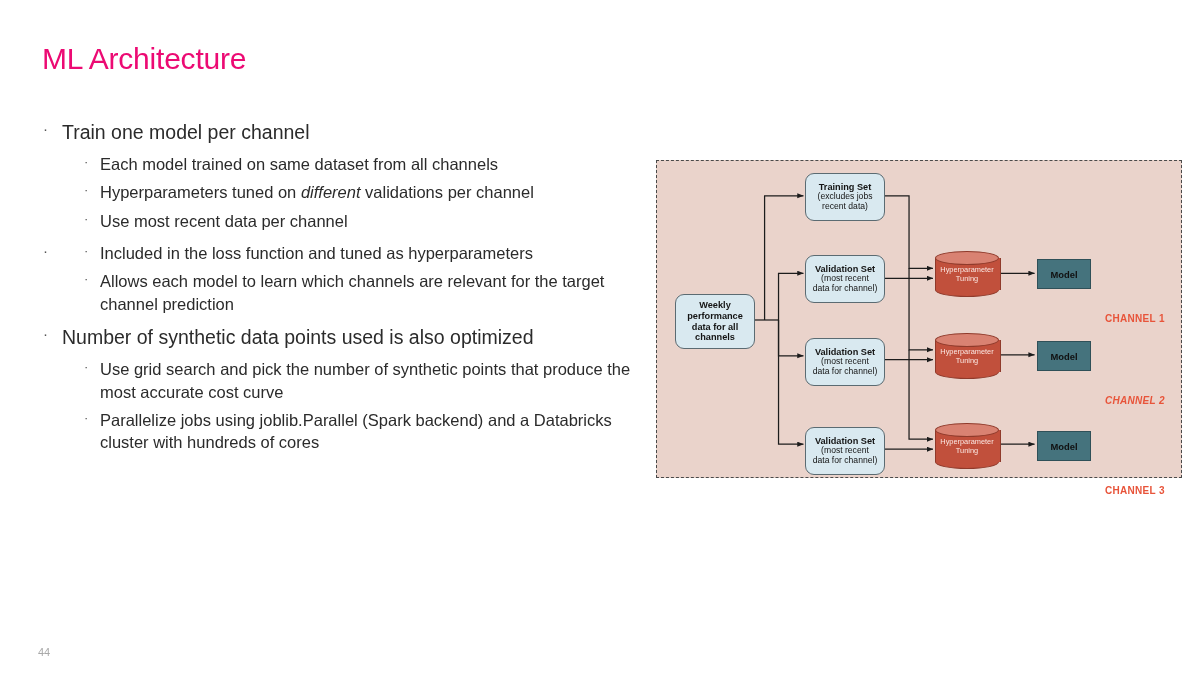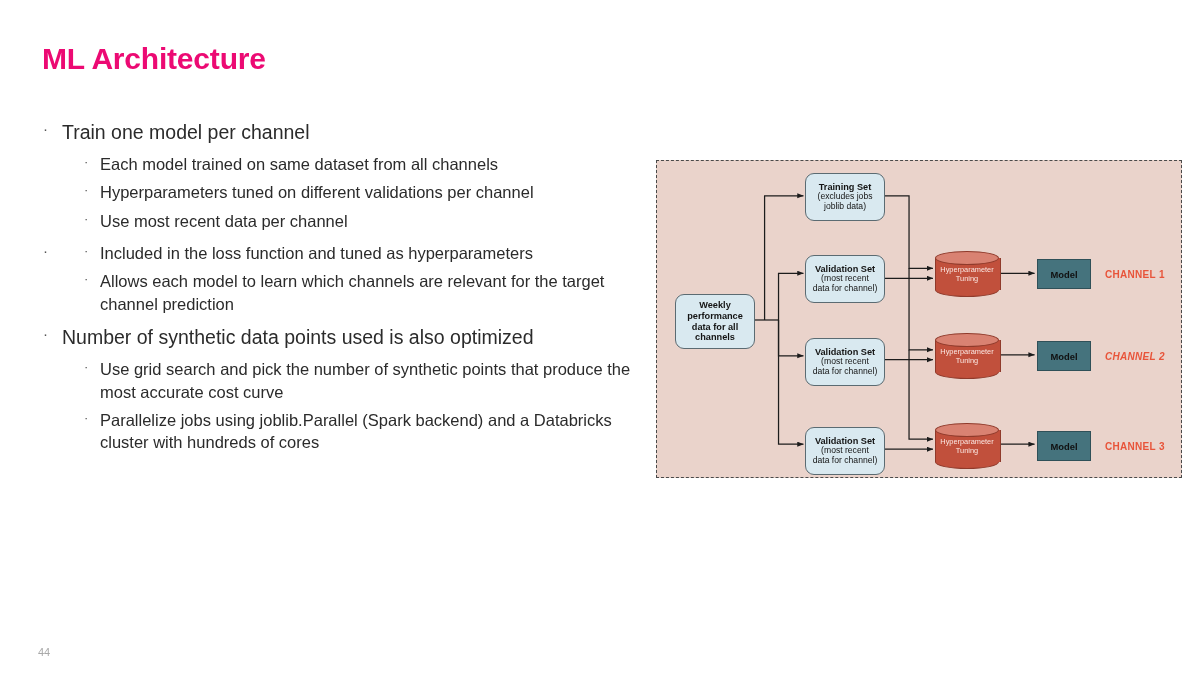--- a/index.html
+++ b/index.html
@@ -19,21 +19,21 @@
     inset: 0;
     background: #ffffff;
   }
 
   
   .slide-title {
     position: absolute;
     left: 42px;
     top: 42px;
     font-size: 30px;
-    font-weight: bold;
+    font-weight: normal;
     color: #ec0a73;
     letter-spacing: -0.2px;
     white-space: nowrap;
   }
 
   
   .body-col {
     position: absolute;
     left: 38px;
     top: 120px;
@@ -64,21 +64,21 @@
     line-height: 1.36;
     margin-bottom: 6px;
   }
   .b2 .mk {
     position: absolute;
     left: 46px;
     top: 0px;
     font-size: 13px;
     color: #555;
   }
-  .ital { }
+  .ital { font-style: italic; }
 
   
   .page-num {
     position: absolute;
     left: 38px;
     top: 646px;
     font-size: 11px;
     color: #a8a8a8;
   }
 
@@ -192,20 +192,21 @@
     z-index: 3;
   }
 
   .chan-label {
     position: absolute;
     font-size: 10px;
     font-weight: bold;
     color: #e8543a;
     letter-spacing: 0.3px;
     white-space: nowrap;
+    margin-top: 44px;
   }
 </style>
 </head>
 <body>
 
 <div class="slide">
 
   <div class="slide-title">ML Architecture</div>
 
   <div class="body-col">
@@ -298,21 +299,21 @@
       <div class="node dataset" style="left:18px; top:133px; width:80px; height:55px; flex-direction:column;">
         <span class="hd">Weekly</span>
         <span class="hd">performance</span>
         <span class="hd">data for all</span>
         <span class="hd">channels</span>
       </div>
 
       <div class="node dataset" style="left:148px; top:12px; width:80px; height:48px; flex-direction:column;">
         <span class="hd">Training Set</span>
         <span class="sub">(excludes jobs</span>
-        <span class="sub">joblib data)</span>
+        <span class="sub">recent data)</span>
       </div>
 
       <div class="node dataset" style="left:148px; top:94px; width:80px; height:48px; flex-direction:column;">
         <span class="hd">Validation Set</span>
         <span class="sub">(most recent</span>
         <span class="sub">data for channel)</span>
       </div>
 
       <div class="node dataset" style="left:148px; top:177px; width:80px; height:48px; flex-direction:column;">
         <span class="hd">Validation Set</span>

